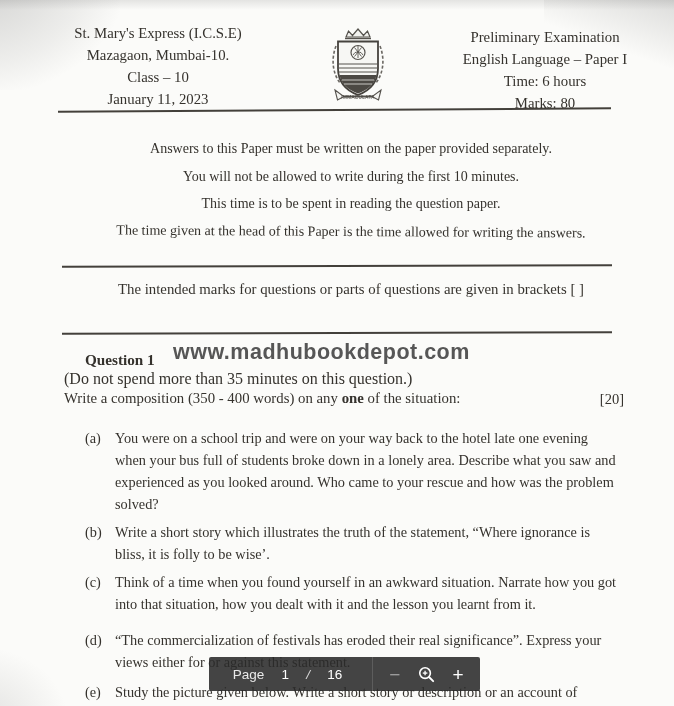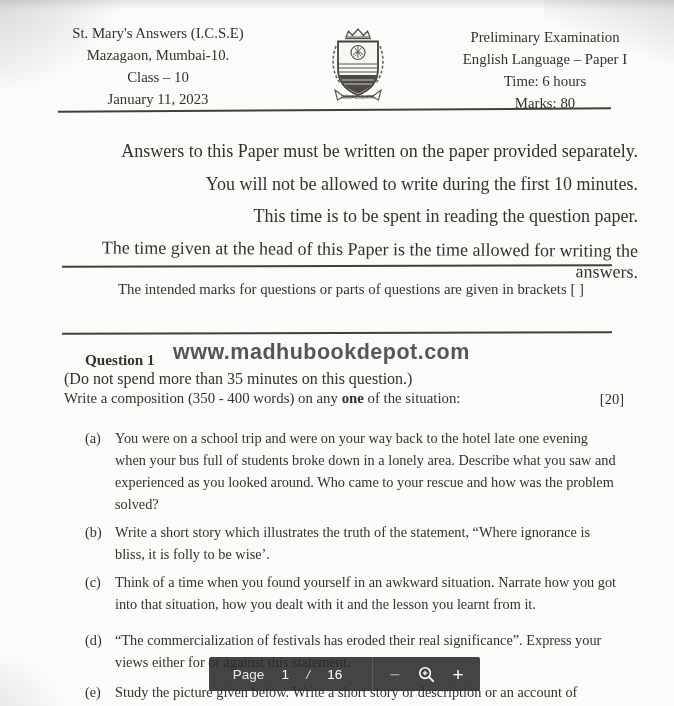--- a/index.html
+++ b/index.html
@@ -28,22 +28,22 @@
   #rule-attempt-bottom { left:62px; top:332px; width:550px; transform: rotate(-0.15deg); }
 
   
   .hdr-left { position:absolute; left:55px; top:22px; width:206px; text-align:center;
     font-size:14.8px; line-height:22px; }
   .hdr-right { position:absolute; left:433px; top:26px; width:224px; text-align:center;
     font-size:14.8px; line-height:22px; }
   .crest { position:absolute; left:326px; top:26px; width:64px; height:84px; }
 
   
-  .instructions { position:absolute; left:64px; top:141px; width:574px; text-align:right;
-    font-size:18px; }
+  .instructions { position:absolute; left:64px; top:141px; width:574px; text-align:center;
+    font-size:14px; }
   .instructions .line { margin-bottom:11.5px; }
   .instructions .line:nth-child(4) { transform: rotate(0.35deg); }
 
   .attempt { position:absolute; left:64px; top:279px; width:574px; text-align:center;
     font-size:14.8px; line-height:20px; }
 
   
   .q1-title { position:absolute; left:85px; top:351px; font-size:15.2px; font-weight:bold; }
   .watermark { position:absolute; left:173px; top:340px;
     font-family:"Liberation Sans", sans-serif; font-weight:bold;
@@ -83,21 +83,21 @@
 <body>
 
 <div id="screen">
 
   <div class="shade-top"></div>
   <div class="shade-tl"></div>
   <div class="shade-tr"></div>
   <div class="shade-bl"></div>
 
   <div class="hdr-left">
-    <div>St. Mary's Answers (I.C.S.E)</div>
+    <div>St. Mary's Express (I.C.S.E)</div>
     <div>Mazagaon, Mumbai-10.</div>
     <div>Class – 10</div>
     <div>January 11, 2023</div>
   </div>
 
   <div class="crest">
     <svg width="64" height="84" viewBox="0 0 64 84" fill="none" xmlns="http://www.w3.org/2000/svg">
 
       <path d="M20 11 l2.5 -6 4 4.5 5.5 -6.5 5.5 6.5 4 -4.5 2.5 6 z" stroke="#55524d" stroke-width="1.2" fill="#f2f2ef"></path>
       <line x1="19" y1="12.5" x2="45" y2="12.5" stroke="#55524d" stroke-width="1.4"></line>

